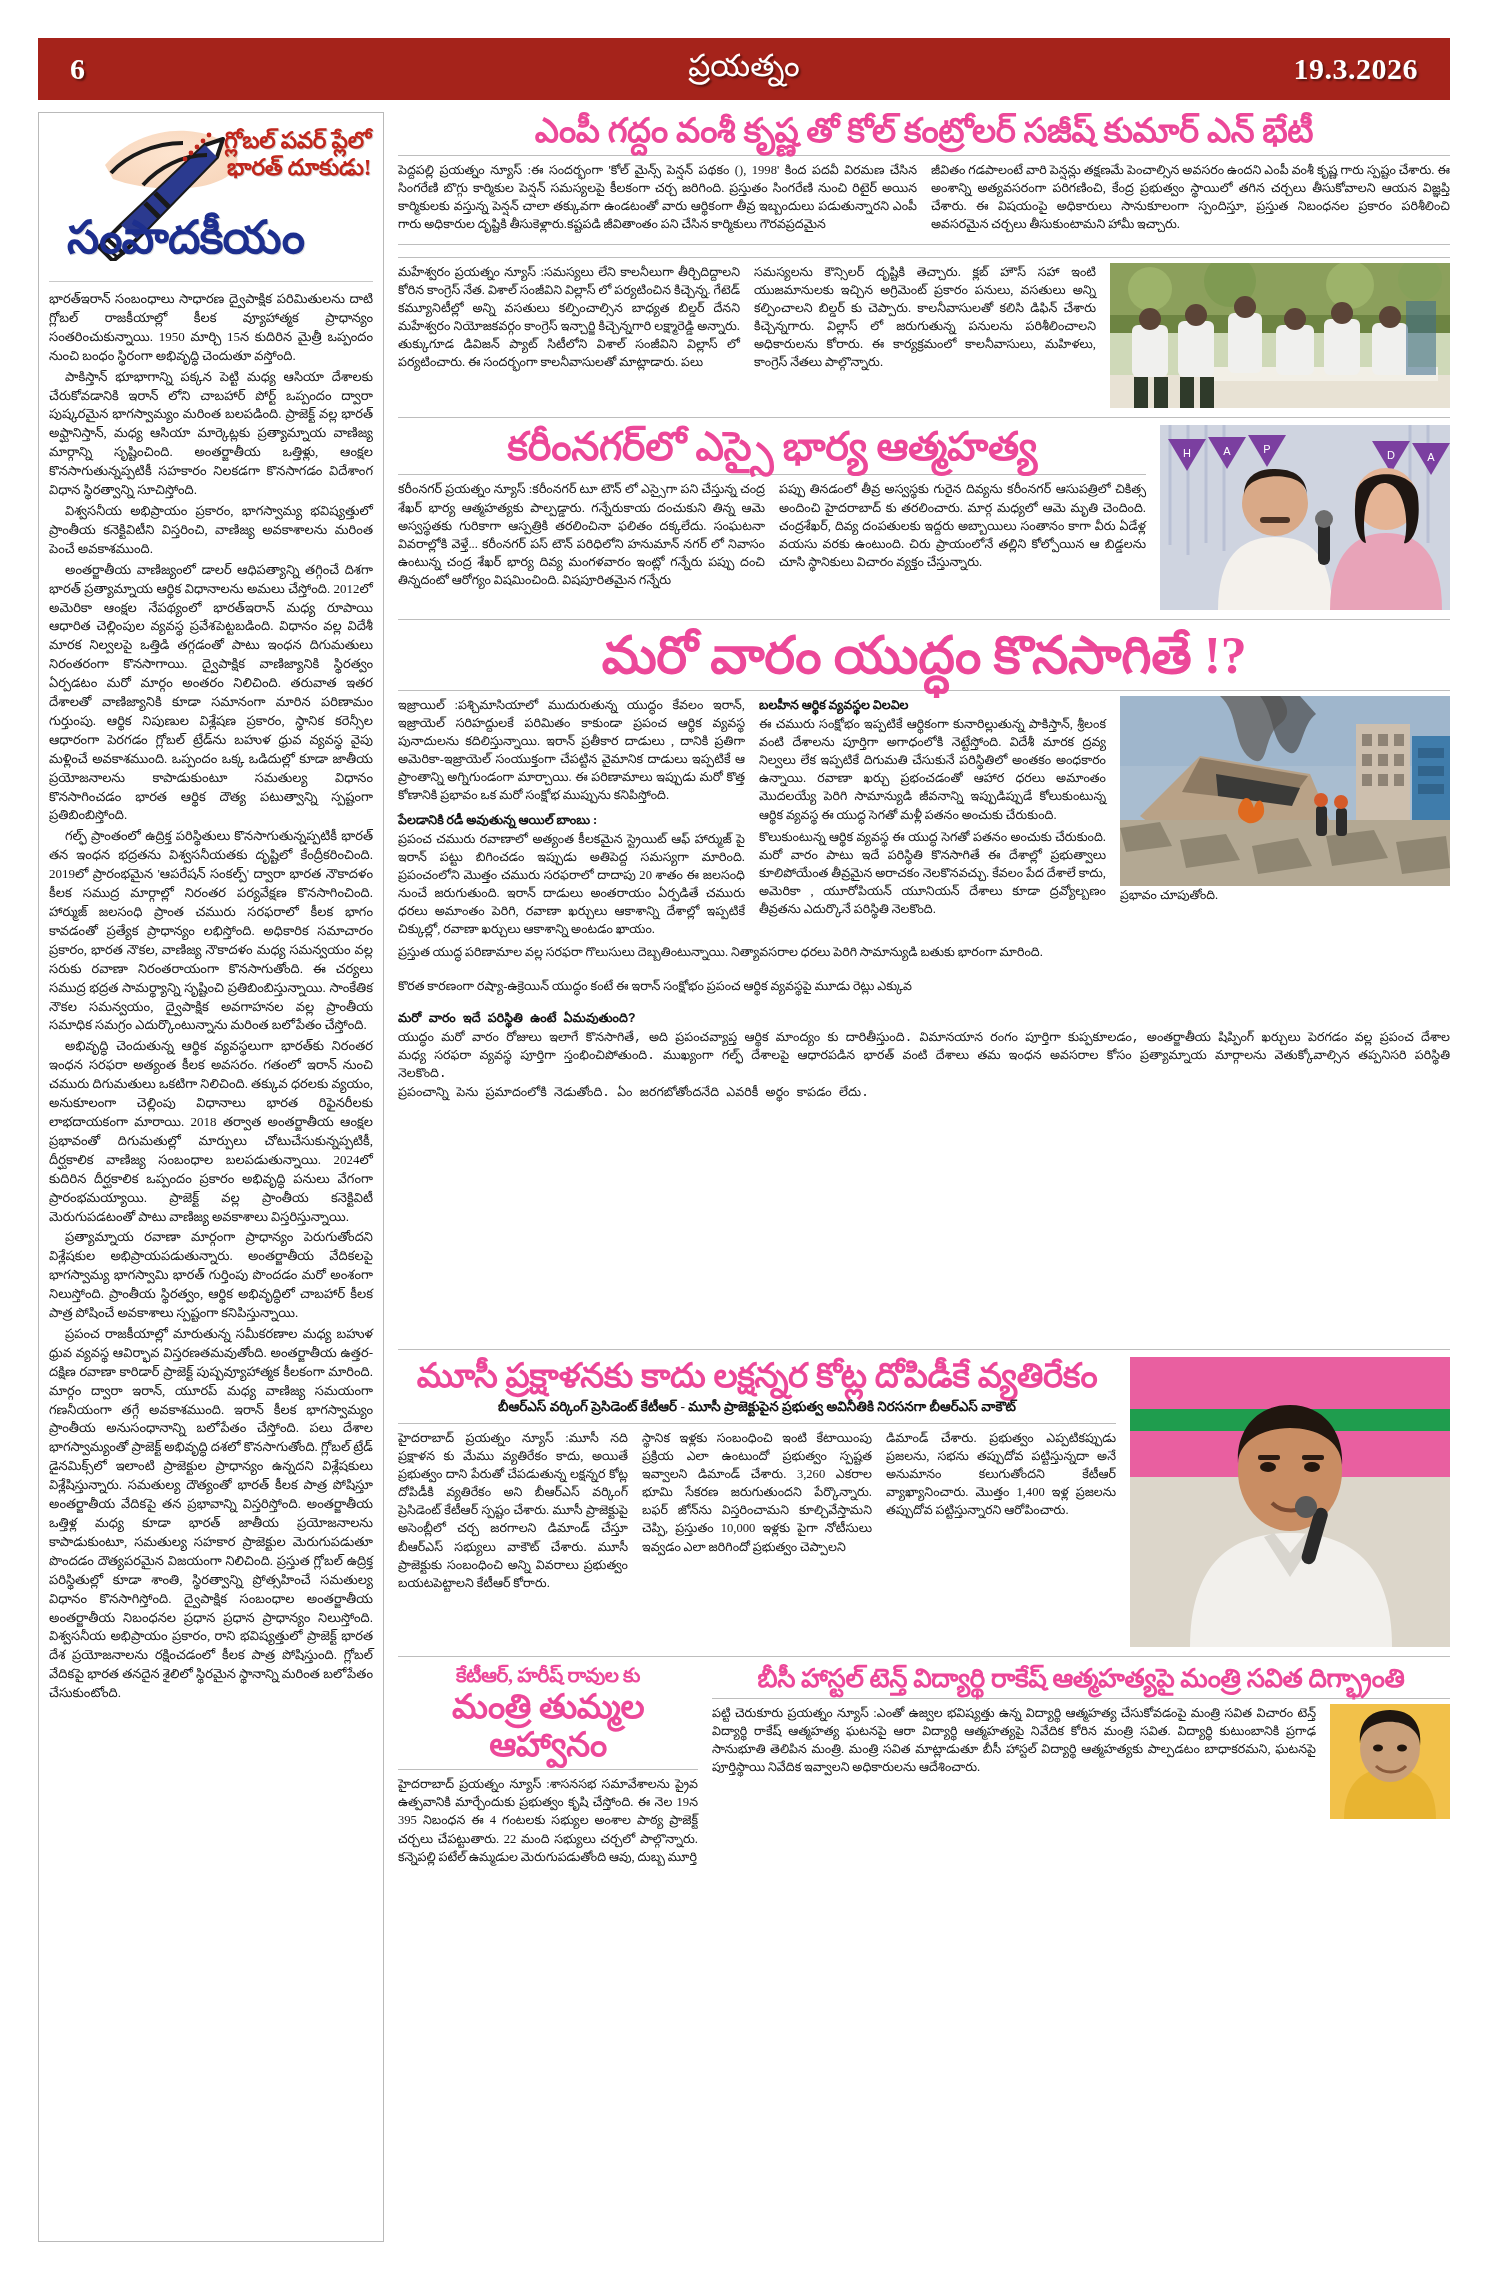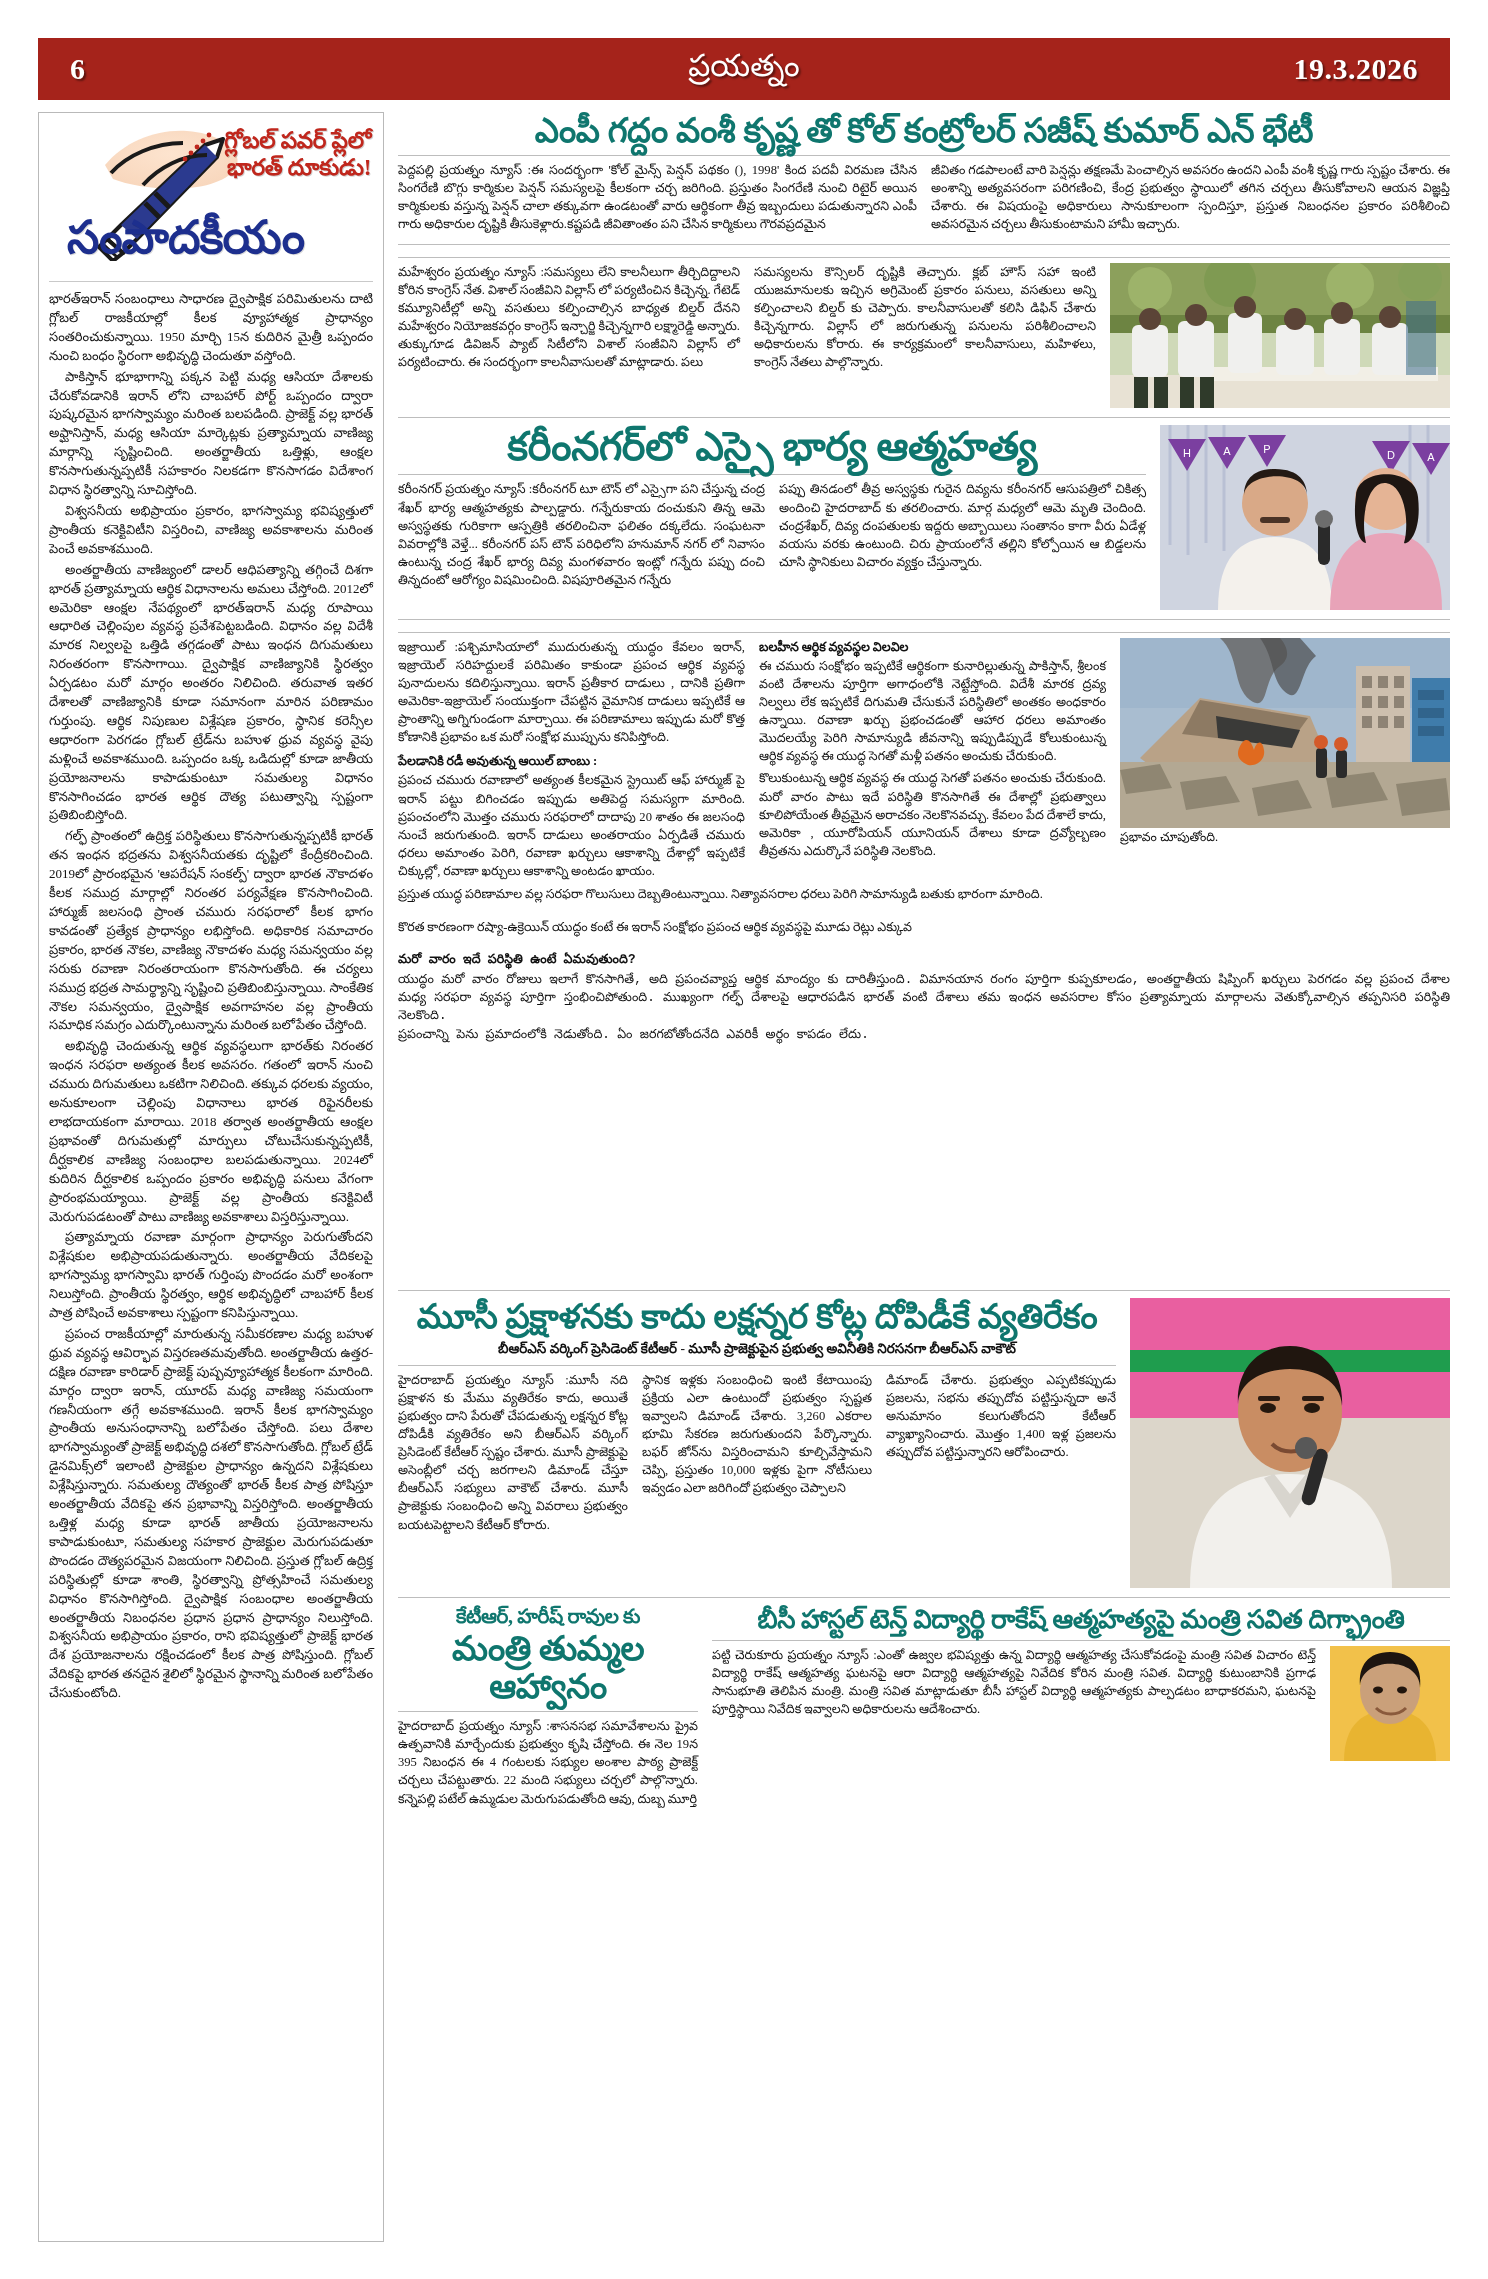--- a/index.html
+++ b/index.html
@@ -79,21 +79,21 @@
   
   .main {
     flex:1 1 auto; padding-left:14px;
     display:flex; flex-direction:column;
   }
 
   .hr-thin { height:1px; background:#bdbdbd; margin:7px 0; }
   .hr-thin.tight { margin:5px 0; }
 
   .hl {
-    font-weight:bold; color:#0f766e; text-align:center;
+    font-weight:bold; color:#ec4899; text-align:center;
     line-height:1.12; letter-spacing:-.4px;
   }
   .hl-xl  { font-size:52px; }
   .hl-lg  { font-size:40px; }
   .hl-md  { font-size:34px; }
   .hl-sm  { font-size:26px; }
   .hl-xs  { font-size:20px; }
   .subhl  { font-size:13.5px; font-weight:bold; text-align:center; margin-top:4px; }
 
   .cols { display:flex; gap:14px; }
@@ -307,20 +307,21 @@
               <circle cx="164" cy="94" r="9" fill="#6d6d6d"></circle>
             </svg>
           </div>
         </div>
       </div>
     </div>
 
     <div class="hr-thin"></div>
 
     <div class="sec">
+      <div class="hl hl-xl">మరో వారం యుద్ధం కొనసాగితే !?</div>
       <div class="hr-thin tight"></div>
       <div class="cols">
         <div class="col txt">
           <p>ఇజ్రాయిల్ :పశ్చిమాసియాలో ముదురుతున్న యుద్ధం కేవలం ఇరాన్, ఇజ్రాయెల్ సరిహద్దులకే పరిమితం కాకుండా ప్రపంచ ఆర్థిక వ్యవస్థ పునాదులను కదిలిస్తున్నాయి. ఇరాన్ ప్రతీకార దాడులు , దానికి ప్రతిగా అమెరికా-ఇజ్రాయెల్ సంయుక్తంగా చేపట్టిన వైమానిక దాడులు ఇప్పటికే ఆ ప్రాంతాన్ని అగ్నిగుండంగా మార్చాయి. ఈ పరిణామాలు ఇప్పుడు మరో కొత్త కోణానికి ప్రభావం ఒక మరో సంక్షోభ ముప్పును కనిపిస్తోంది.</p>
           <p class="sub-inline" style="margin-top:6px;">పేలడానికి రడీ అవుతున్న ఆయిల్ బాంబు :</p>
           <p>ప్రపంచ చమురు రవాణాలో అత్యంత కీలకమైన స్ట్రెయిట్ ఆఫ్ హార్ముజ్ పై ఇరాన్ పట్టు బిగించడం ఇప్పుడు అతిపెద్ద సమస్యగా మారింది. ప్రపంచంలోని మొత్తం చమురు సరఫరాలో దాదాపు 20 శాతం ఈ జలసంధి నుంచే జరుగుతుంది. ఇరాన్ దాడులు అంతరాయం ఏర్పడితే చమురు ధరలు అమాంతం పెరిగి, రవాణా ఖర్చులు ఆకాశాన్ని దేశాల్లో ఇప్పటికే చిక్కుల్లో, రవాణా ఖర్చులు ఆకాశాన్ని అంటడం ఖాయం.</p>
         </div>
         <div class="col txt">
           <p class="sub-inline">బలహీన ఆర్థిక వ్యవస్థల విలవిల</p>
           <p>ఈ చమురు సంక్షోభం ఇప్పటికే ఆర్థికంగా కునారిల్లుతున్న పాకిస్తాన్, శ్రీలంక వంటి దేశాలను పూర్తిగా అగాధంలోకి నెట్టేస్తోంది. విదేశీ మారక ద్రవ్య నిల్వలు లేక ఇప్పటికే దిగుమతి చేసుకునే పరిస్థితిలో అంతకం అంధకారం ఉన్నాయి. రవాణా ఖర్చు ప్రభంచడంతో ఆహార ధరలు అమాంతం మొదలయ్యే పెరిగి సామాన్యుడి జీవనాన్ని ఇప్పుడిప్పుడే కోలుకుంటున్న ఆర్థిక వ్యవస్థ ఈ యుద్ధ సెగతో మళ్లీ పతనం అంచుకు చేరుకుంది.</p>

